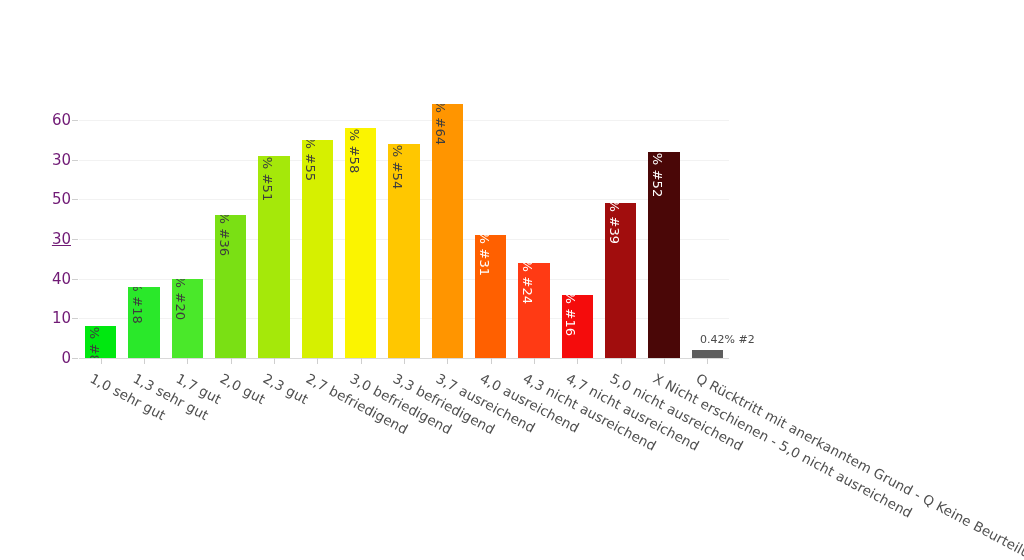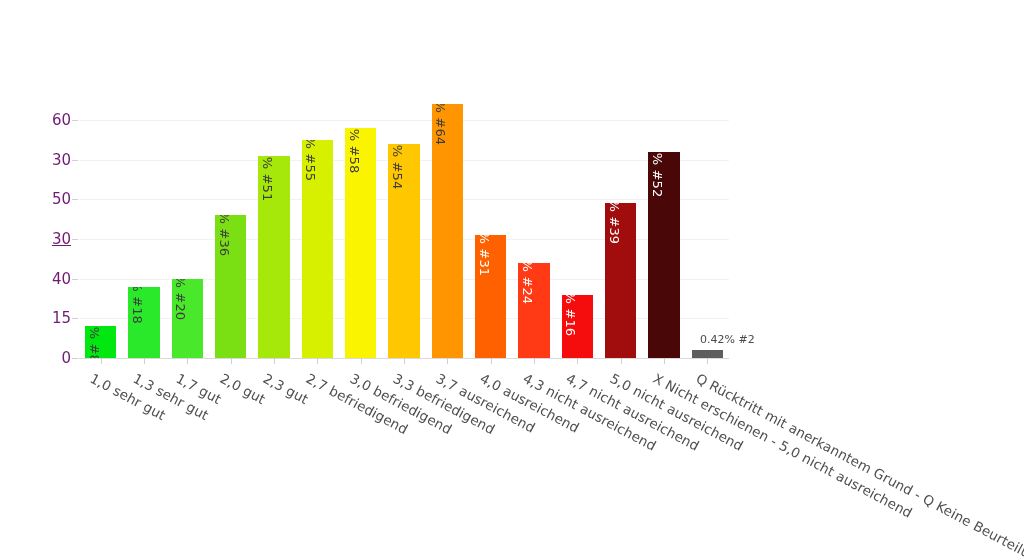--- a/index.html
+++ b/index.html
@@ -135,21 +135,21 @@
         <div class="gridline" style="top: 178.615px;"></div>
         <div class="gridline" style="top: 138.923px;"></div>
         <div class="gridline" style="top: 99.2308px;"></div>
         <div class="gridline" style="top: 59.5385px;"></div>
         <div class="gridline" style="top: 19.8462px;"></div>
       </div>
     <div class="baseline"></div>
     <div id="yaxis">
         <div class="ytick" style="top: 258px;">0</div>
         <div class="ytick-dash" style="top: 258px;"></div>
-        <div class="ytick" style="top: 218.308px;">15</div>
+        <div class="ytick" style="top: 218.308px;">10</div>
         <div class="ytick-dash" style="top: 218.308px;"></div>
         <div class="ytick" style="top: 178.615px;">40</div>
         <div class="ytick-dash" style="top: 178.615px;"></div>
         <div class="ytick" style="top: 138.923px; text-decoration: underline;">30</div>
         <div class="ytick-dash" style="top: 138.923px;"></div>
         <div class="ytick" style="top: 99.2308px;">50</div>
         <div class="ytick-dash" style="top: 99.2308px;"></div>
         <div class="ytick" style="top: 59.5385px;">30</div>
         <div class="ytick-dash" style="top: 59.5385px;"></div>
         <div class="ytick" style="top: 19.8462px;">60</div>

